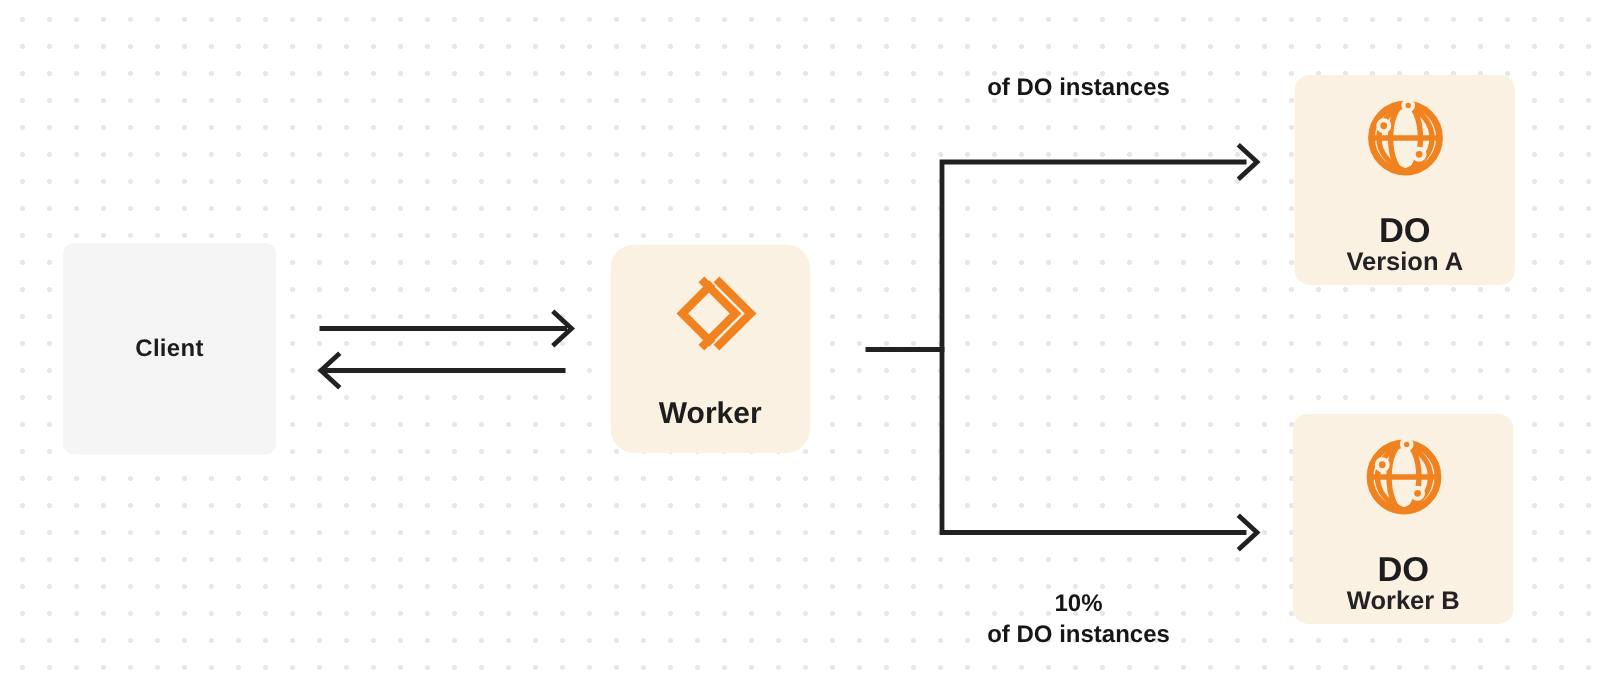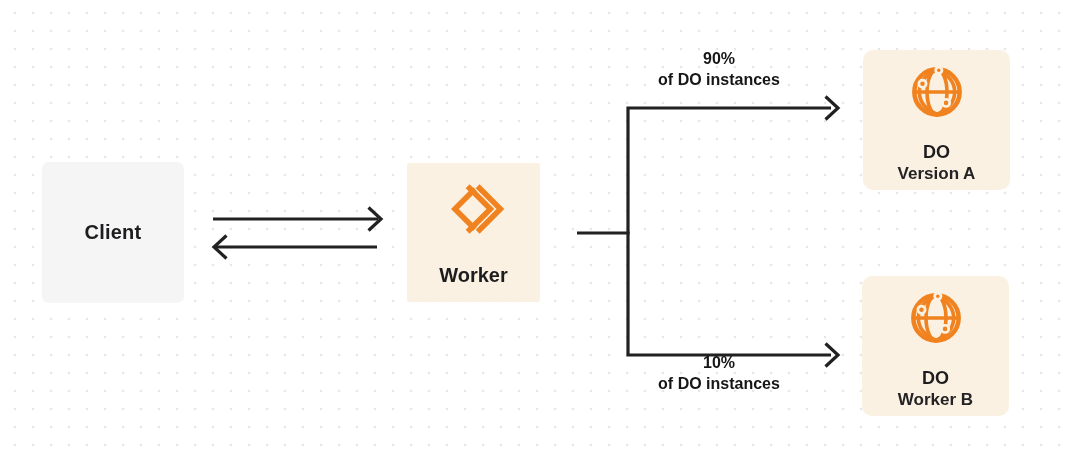--- a/index.html
+++ b/index.html
@@ -12,40 +12,40 @@
     font-family:"Liberation Sans",sans-serif;
     color:#1d1d1f;
   }
   .node{
     position:absolute;display:flex;flex-direction:column;align-items:center;justify-content:center;
     box-sizing:border-box;
   }
   .node-client{
     left:42px;top:162px;width:142px;height:141px;border-radius:7px;background:#f5f5f6;
   }
-  .node-client .label{font-size:20px;font-weight:700;letter-spacing:.2px;}
+  .node-client .label{font-size:16px;font-weight:700;letter-spacing:.2px;}
   .node-worker{
-    left:407px;top:163px;width:133px;height:139px;border-radius:2px;background:#fbf1e2;
+    left:407px;top:163px;width:133px;height:139px;border-radius:16px;background:#fbf1e2;
     justify-content:flex-start;padding-top:16px;
   }
   .node-worker .label{font-size:20px;font-weight:700;margin-top:21px;}
   .node-do{
     width:147px;height:140px;border-radius:10px;background:#fbf1e2;
     justify-content:flex-start;padding-top:13px;
   }
   .node-do-a{left:863px;top:50px;}
   .node-do-b{left:862px;top:276px;}
-  .node-do .title{font-size:18px;font-weight:700;margin-top:17px;line-height:21px;}
+  .node-do .title{font-size:23px;font-weight:700;margin-top:17px;line-height:21px;}
   .node-do .subtitle{font-size:17px;font-weight:700;line-height:22px;color:#232325;}
   .edge-label{
     position:absolute;left:628px;width:182px;text-align:center;
     font-size:16px;font-weight:700;line-height:21px;color:#161617;
   }
   .edge-label-top{top:48px;}
-  .edge-label-bottom{top:352px;}
+  .edge-label-bottom{top:392px;}
   #connectors{position:absolute;left:0;top:0;pointer-events:none;}
 </style>
 </head>
 <body>
 
 <svg id="connectors" width="1072" height="452" viewBox="0 0 1072 452">
   <g stroke="#212121" stroke-width="3.2" fill="none" stroke-linejoin="miter" stroke-linecap="butt">
 
     <g>
       <path d="M213,219 H378"></path>
@@ -119,20 +119,19 @@
         <circle cx="16" cy="23" r="4"></circle>
         <circle cx="42" cy="44" r="4"></circle>
       </g>
     </svg>
   </span>
   <div class="title">DO</div>
   <div class="subtitle">Worker B</div>
 </div>
 
 <div class="edge-label edge-label-top">
-  <div>90%</div>
   <div>of DO instances</div>
 </div>
 
 <div class="edge-label edge-label-bottom">
   <div>10%</div>
   <div>of DO instances</div>
 </div>
 
 </body></html>

